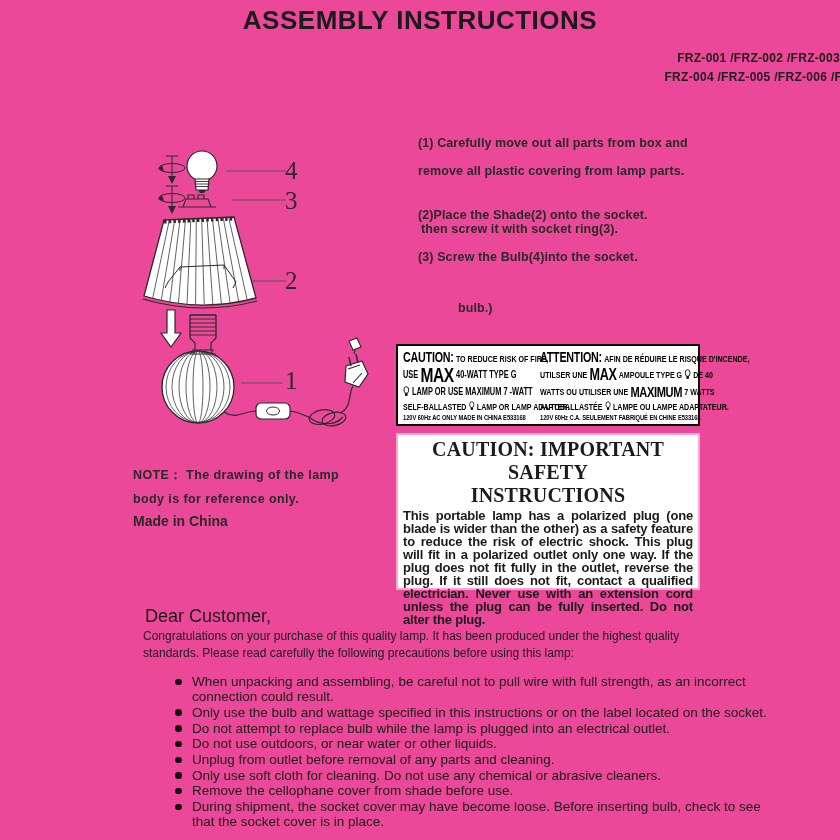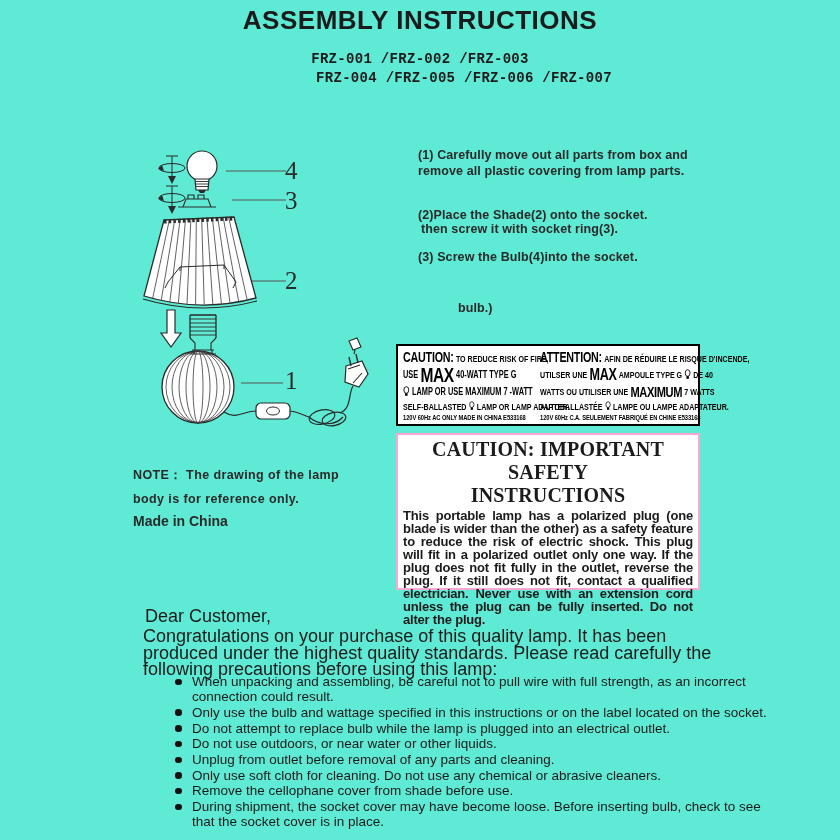--- a/index.html
+++ b/index.html
@@ -1,30 +1,30 @@
 <!DOCTYPE html>
 <html><head>
 <meta charset="utf-8">
 <style>
   html,body{margin:0;padding:0;background:#fff;}
-  .page{position:relative;width:840px;height:840px;background:#5eead4;overflow:hidden;
+  .page{position:relative;width:840px;height:840px;background:#ec4899;overflow:hidden;
         font-family:"Liberation Sans",sans-serif;color:#1b1b1b;}
   .abs{position:absolute;}
   
   .doc-title{top:5px;left:0;width:100%;text-align:center;font-size:26px;font-weight:bold;letter-spacing:.5px;}
-  .models{left:0;width:100%;text-align:center;font-size:14px;font-weight:bold;letter-spacing:.3px;font-family:Liberation Mono, monospace;}
+  .models{left:0;width:100%;text-align:right;font-size:12px;font-weight:bold;letter-spacing:.3px;}
   .models1{top:51px;} .models2{top:70px;padding-left:44px;}
   
   .diagram-svg{left:140px;top:140px;}
   .part-num{font-family:"Liberation Serif",serif;font-size:25px;color:#2a2a2a;}
   .pn4{left:285px;top:157px;} .pn3{left:285px;top:187px;} .pn2{left:285px;top:267px;} .pn1{left:285px;top:367px;}
   
   .steps{left:418px;top:136px;width:315px;height:170px;font-weight:bold;font-size:12.5px;color:#2a2a2a;}
   .steps div{position:absolute;white-space:nowrap;letter-spacing:.1px;}
-  .s1{top:12px;} .s2{top:28px;} .s3{top:57px;margin-top:15px;} .s4{top:86px;left:3px;} .s5{top:114px;} .s6{top:136px;} .s7{top:165px;margin-left:40px;}
+  .s1{top:0;} .s2{top:28px;} .s3{top:57px;margin-top:15px;} .s4{top:86px;left:3px;} .s5{top:114px;} .s6{top:136px;} .s7{top:165px;margin-left:40px;}
   
   .note-line{font-weight:bold;font-size:12.5px;letter-spacing:.4px;color:#2a2a2a;}
   .note1{left:133px;top:467px;} .note2{left:133px;top:492px;}
   .made-in{left:133px;top:513px;font-weight:bold;font-size:14px;color:#2a2a2a;}
   
   .caution-label{left:396px;top:344px;width:300px;height:78px;border:2px solid #000;background:#fff;}
   .cl-col{position:absolute;top:3px;font-weight:bold;color:#000;transform:scaleX(.74);transform-origin:0 0;}
   .cl-en{left:5px;width:186px;} .cl-fr{left:142px;width:212px;}
   .cl-line{display:flex;align-items:baseline;gap:3px;white-space:nowrap;}
   .cl-h{font-size:14.5px;letter-spacing:-.3px;}
@@ -37,21 +37,21 @@
   .cl-tiny{font-size:7.8px;letter-spacing:-.1px;}
   .bulb-svg{flex:0 0 auto;}
   
   .safety-box{left:396px;top:433px;width:300px;height:153px;border:2px solid #f9a8d4;background:#fff;}
   .sb-title{font-family:"Liberation Serif",serif;font-weight:bold;font-size:20px;line-height:23px;
             text-align:center;margin-top:3px;letter-spacing:.2px;}
   .sb-body{font-size:13px;line-height:13px;font-weight:600;text-align:justify;
            padding:2px 5px 0 5px;letter-spacing:-.2px;}
   
   .salutation{left:145px;top:606px;font-size:18px;}
-  .intro{left:143px;top:628px;width:594px;font-size:18px;line-height:16.5px;}
+  .intro{left:143px;top:628px;width:594px;font-size:12px;line-height:16.5px;}
   .bullets{left:160px;top:664px;width:604px;list-style:none;margin:10px;padding:0;}
   .bullets li{position:relative;padding-left:22px;font-size:13.5px;line-height:15.2px;margin:0 0 .5px 0;}
   .bullets li:before{content:"";position:absolute;left:5px;top:4.5px;width:6.5px;height:6.5px;
                      background:#111;border-radius:50%;}
 </style>
 </head>
 <body>
 
 <div class="page">
 

